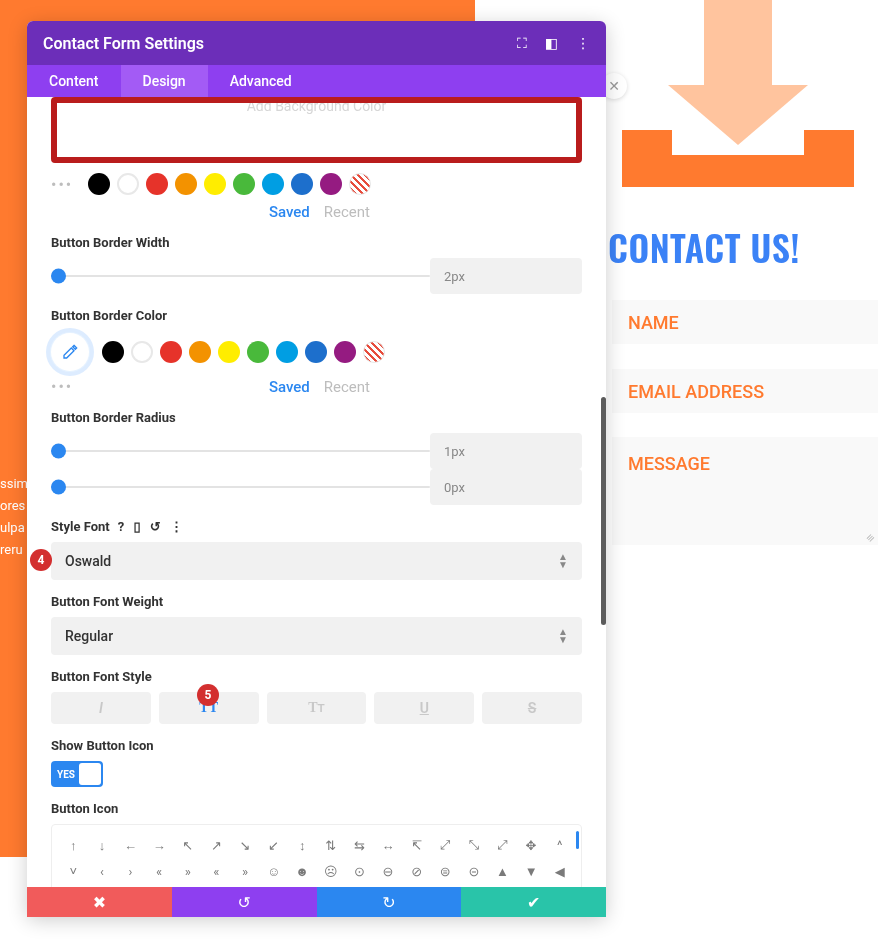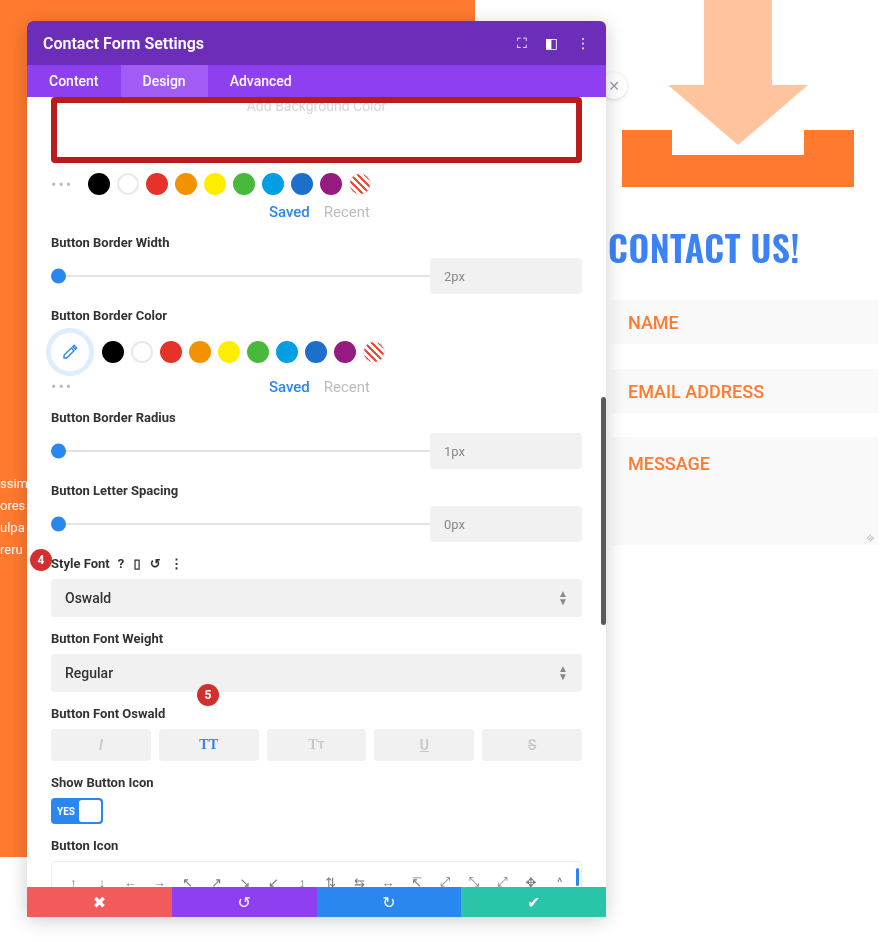--- a/index.html
+++ b/index.html
@@ -201,21 +201,20 @@
 
     <div class="section-label">Button Border Radius</div>
     <div class="slider-row">
       <div class="slider">
           <div class="track"></div>
           <div class="thumb"></div>
         </div>
       <div class="value-box">1px</div>
     </div>
 
-    <div class="section-label">Button Letter Spacing</div>
     <div class="slider-row">
       <div class="slider">
           <div class="track"></div>
           <div class="thumb"></div>
         </div>
       <div class="value-box">0px</div>
     </div>
 
     <div class="section-label">
       <span>Style Font</span>
@@ -230,21 +229,21 @@
       <span>Oswald</span>
         <span class="chev">▲<br>▼</span>
     </div>
 
     <div class="section-label">Button Font Weight</div>
     <div class="select-box">
       <span>Regular</span>
         <span class="chev">▲<br>▼</span>
     </div>
 
-    <div class="section-label">Button Font Oswald</div>
+    <div class="section-label">Button Font Style</div>
     <div class="font-style-row">
       <div class="fs-btn">
           <i>I</i>
         </div>
       <div class="fs-btn active">TT</div>
       <div class="fs-btn">T<small>T</small></div>
       <div class="fs-btn">
           <span class="u">U</span>
         </div>
       <div class="fs-btn">

